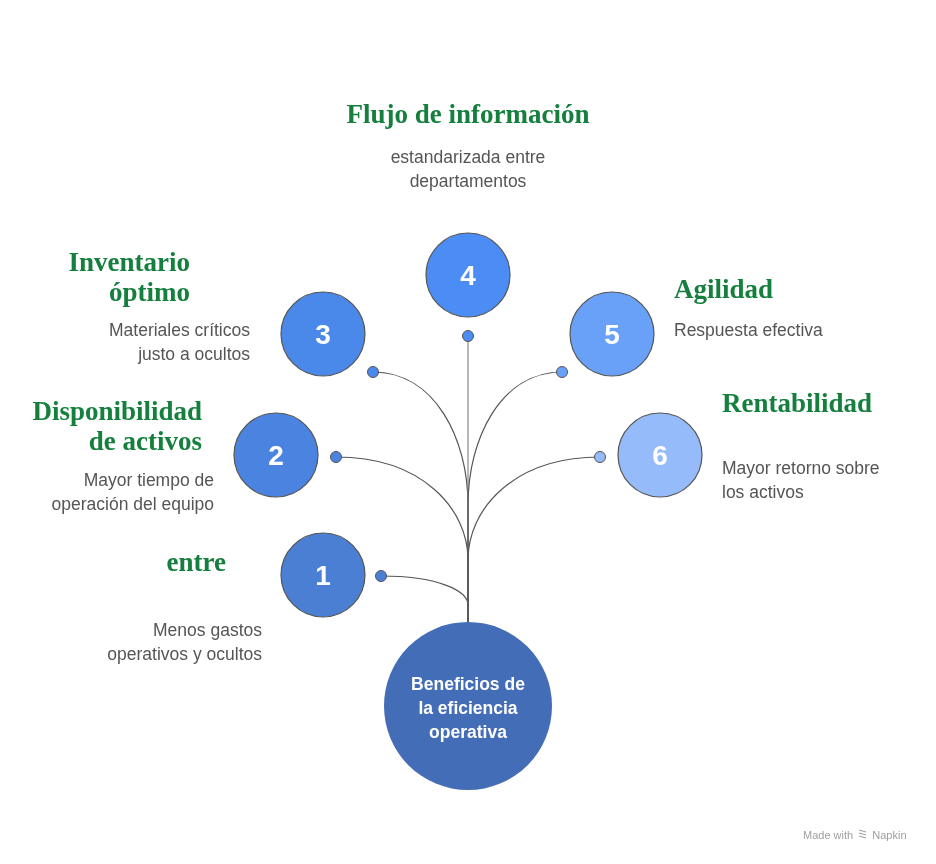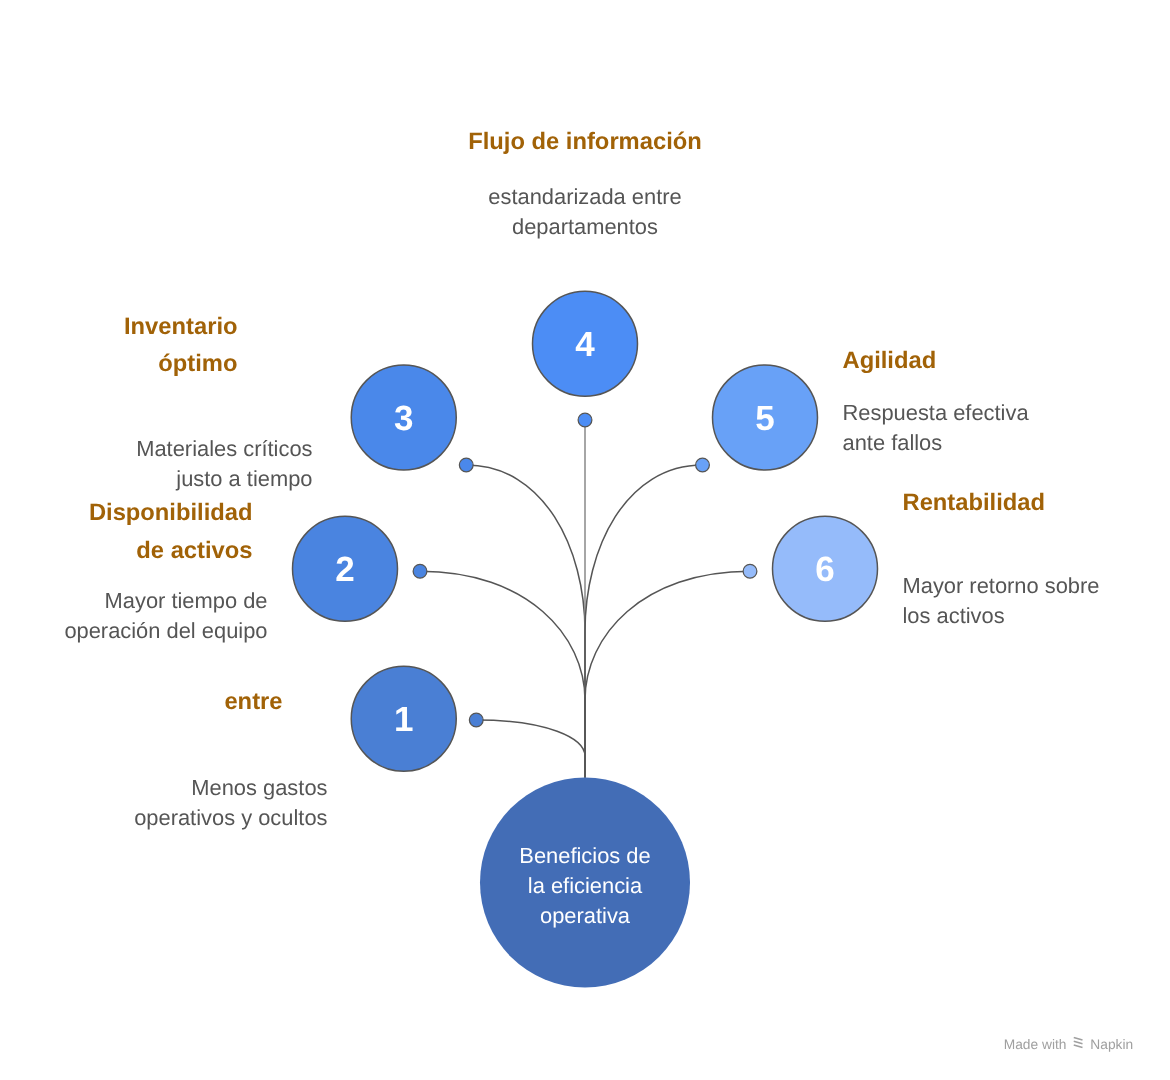--- a/index.html
+++ b/index.html
@@ -1,26 +1,26 @@
 <!DOCTYPE html>
 <html><head>
   <meta charset="utf-8">
   <style>
     html, body { margin: 0; padding: 0; background: #ffffff; }
     body { width: 936px; height: 864px; position: relative; overflow: hidden;
            font-family: "Liberation Sans", sans-serif; }
     #diagram { position: absolute; left: 0; top: 0; }
-    .title { position: absolute; font-weight: bold; font-size: 19px; color: #a16207; line-height: 30px; }
+    .title { position: absolute; font-weight: bold; font-size: 27px; color: #15803d; line-height: 30px; font-family: Liberation Serif, serif; }
     .desc  { position: absolute; font-size: 17.5px; color: #555555; line-height: 24px; }
     .right { text-align: right; }
     .center{ text-align: center; }
     .left  { text-align: left; }
     .num { font-family: "Liberation Sans", sans-serif; font-weight: bold; font-size: 28px; fill: #ffffff; }
     .hub-text { position: absolute; left: 392px; top: 672px; width: 152px; text-align: center;
-                color: #ffffff; font-weight: normal; font-size: 17.5px; line-height: 24px; }
+                color: #ffffff; font-weight: bold; font-size: 17.5px; line-height: 24px; }
     .footer { position: absolute; left: 803px; top: 829px; font-size: 11px; color: #a0a0a0; }
     .footer .logo { display: inline-block; margin: 0 2px; }
   </style>
 </head>
 <body>
 
 <svg id="diagram" width="936" height="864">
   <g id="connectors">
       <path d="M381 576 C 437.55 576, 468 590.5, 468 605 L 468 622" fill="none" stroke="#555555" stroke-width="1.2"></path>
       <path d="M336 457 C 421.8 457, 468 508.5, 468 560 L 468 622" fill="none" stroke="#555555" stroke-width="1.2"></path>
@@ -57,31 +57,30 @@
 </div>
 <div class="desc center" style="left:338px; top:145px; width:260px;">
   <div>estandarizada entre</div>
   <div>departamentos</div>
 </div>
 
 <div class="title right" style="left:20px; top:247px; width:170px;">
   <div>Inventario</div>
   <div>óptimo</div>
 </div>
-<div class="desc right" style="left:20px; top:318px; width:230px;margin-top:29px;">
+<div class="desc right" style="left:20px; top:318px; width:230px;">
   <div>Materiales críticos</div>
-  <div>justo a tiempo</div>
+  <div>justo a ocultos</div>
 </div>
 
 <div class="title left" style="left:674px; top:274px; width:220px;">
   <div>Agilidad</div>
 </div>
 <div class="desc left" style="left:674px; top:318px; width:240px;">
   <div>Respuesta efectiva</div>
-  <div>ante fallos</div>
 </div>
 
 <div class="title right" style="left:22px; top:396px; width:180px;">
   <div>Disponibilidad</div>
   <div>de activos</div>
 </div>
 <div class="desc right" style="left:10px; top:468px; width:204px;">
   <div>Mayor tiempo de</div>
   <div>operación del equipo</div>
 </div>

